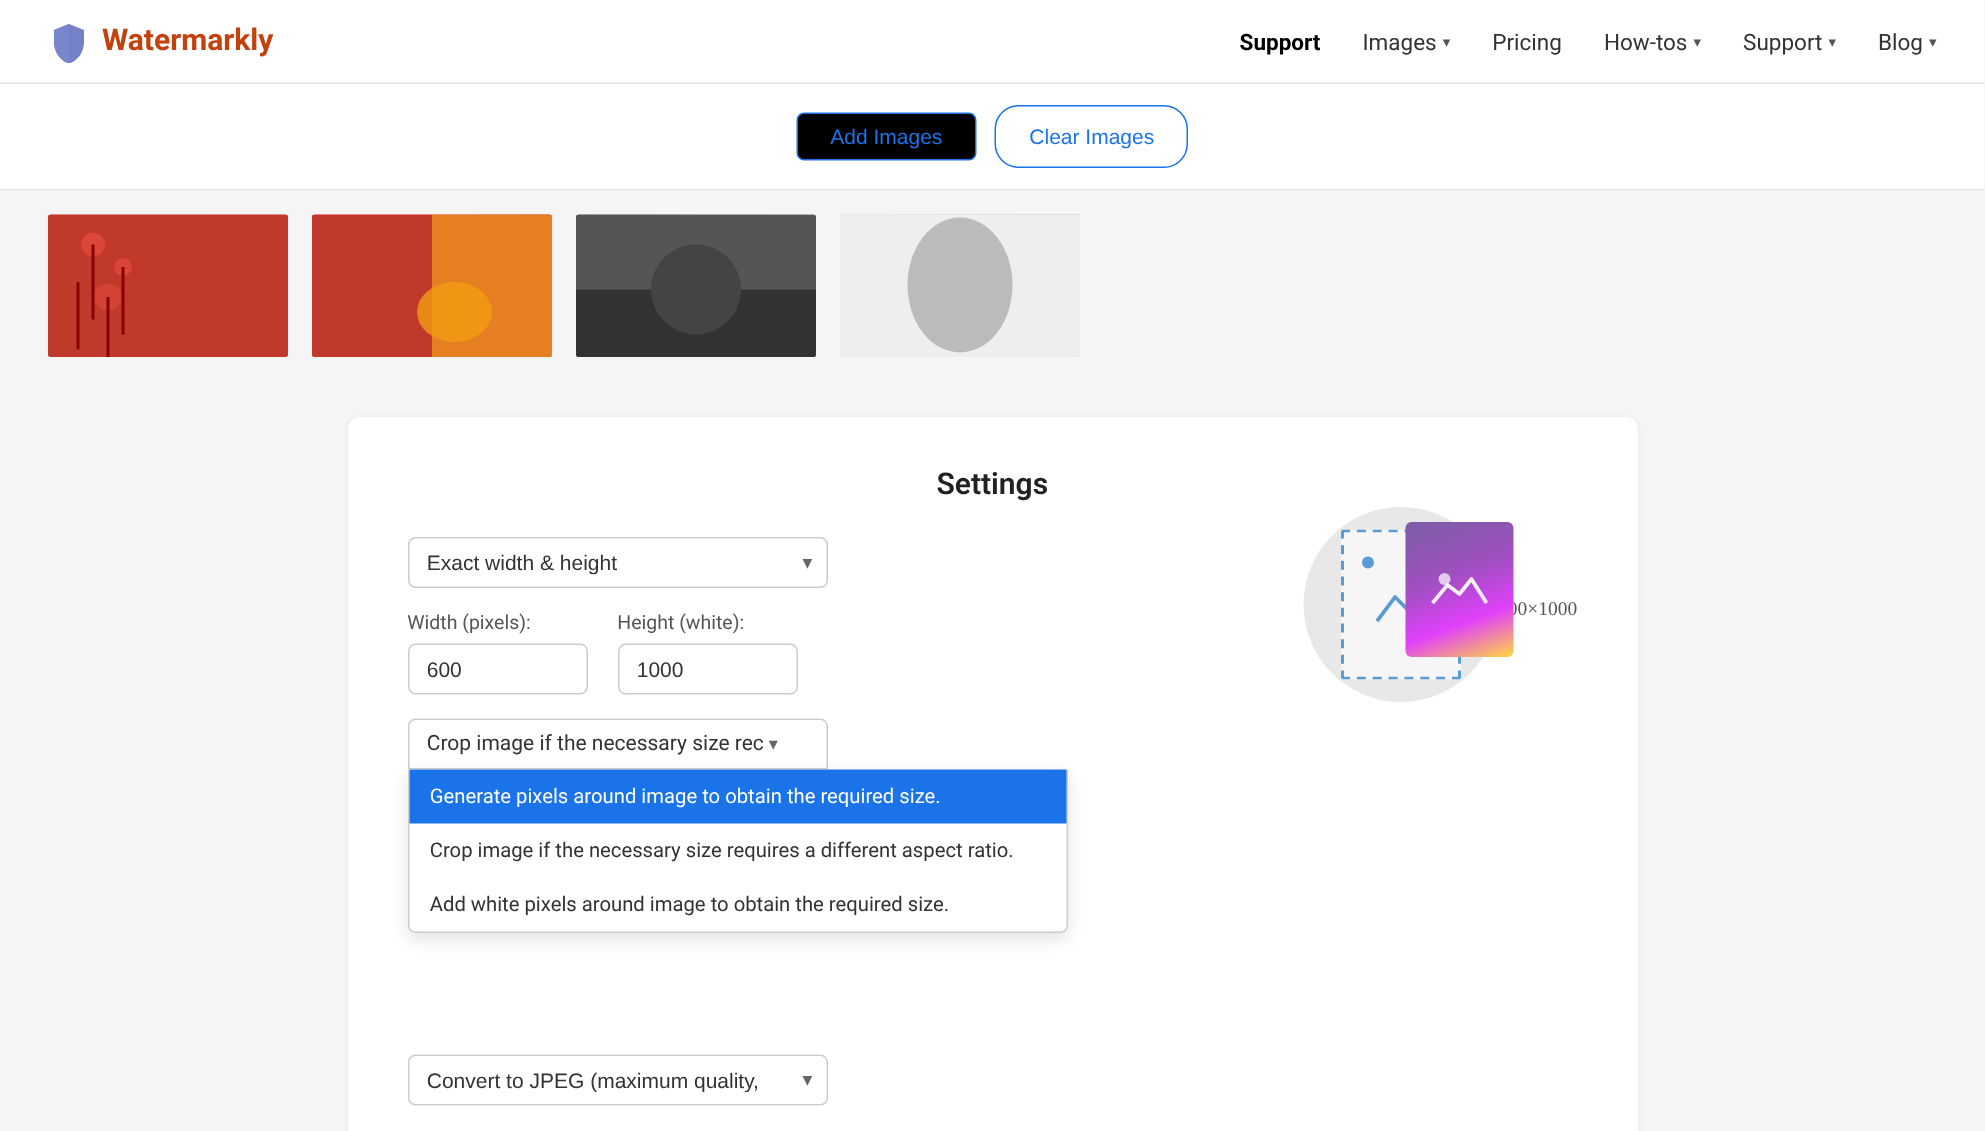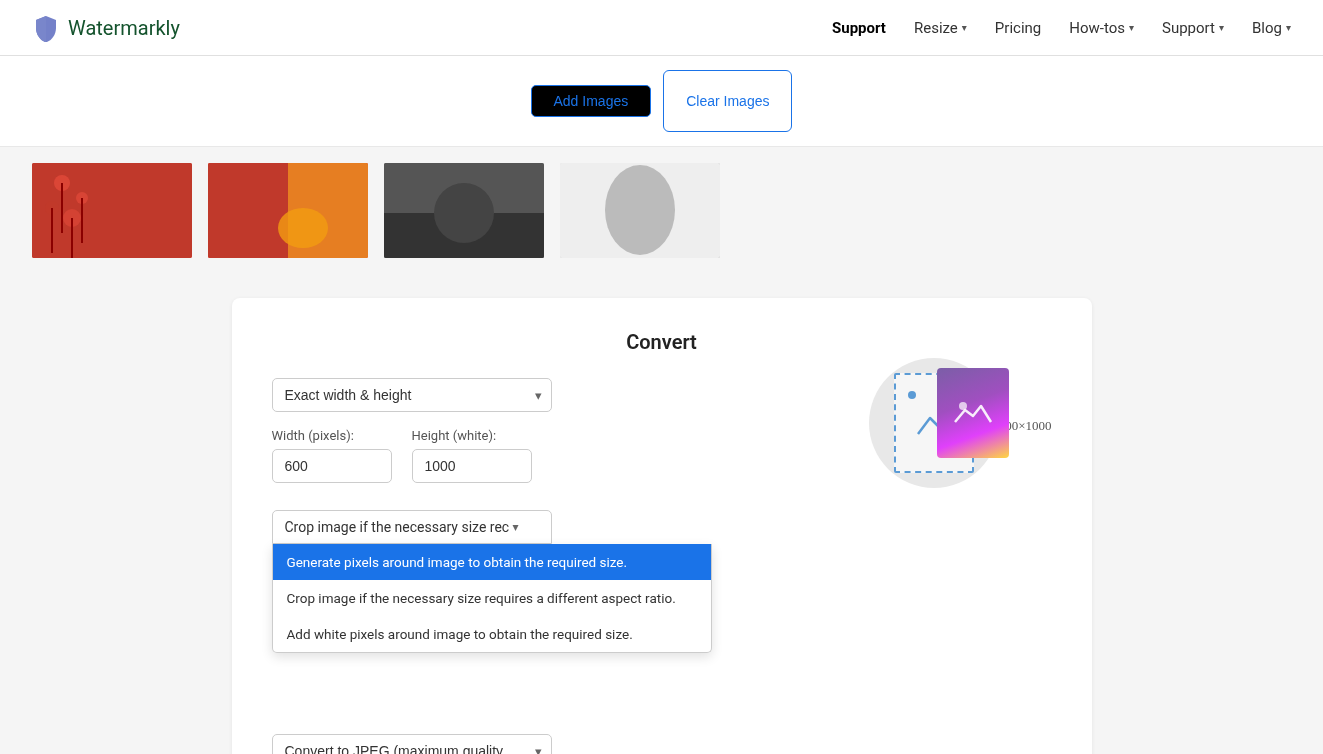--- a/index.html
+++ b/index.html
@@ -11,25 +11,24 @@
       border-bottom: 1px solid #e0e0e0;
       display: flex;
       align-items: center;
       padding: 0 32px;
       height: 56px;
       position: relative;
       z-index: 100;
     }
     .navbar-brand {
       display: flex;
-      align-items: center;
       gap: 8px;
       font-size: 20px;
-      font-weight: 400;
-      color: #14532d;
+      font-weight: 700;
+      color: #c2410c;
       margin-right: auto;
     }
     .nav-links {
       display: flex;
       align-items: center;
       gap: 28px;
       list-style: none;
     }
     .nav-links li a {
       text-decoration: none;
@@ -65,22 +64,22 @@
       padding: 7px 22px;
       border-radius: 5px;
       font-size: 14px;
       cursor: pointer;
       font-weight: 500;
     }
     .btn-clear {
       background: #fff;
       border: 1.5px solid #1a73e8;
       color: #1a73e8;
-      padding: 22px 22px;
-      border-radius: 6px;
+      padding: 12px 22px;
+      border-radius: 16px;
       font-size: 14px;
       cursor: pointer;
       font-weight: 500;
     }
 
     
     .image-strip {
       background: #f5f5f5;
       display: flex;
       gap: 0;
@@ -181,21 +180,21 @@
       width: 120px;
       padding: 8px 12px;
       border: 1.5px solid #ccc;
       border-radius: 5px;
       font-size: 14px;
       color: #333;
     }
 
     
     .dropdown-trigger-row {
-      margin-top: 27px;
+      margin-top: 16px;
       position: relative;
       display: inline-block;
     }
     .dropdown-trigger {
       width: 280px;
       padding: 8px 32px 8px 12px;
       border: 1.5px solid #ccc;
       border-radius: 5px 5px 0 0;
       font-size: 14px;
       color: #333;
@@ -306,21 +305,21 @@
       <path d="M14 2L4 6v8c0 6.6 4.3 12.8 10 14.3" fill="#7986cb"></path>
     </svg>
     <span>Watermarkly</span>
   </div>
   <ul class="nav-links">
     <li>
       <a href="#" class="active">Support</a>
     </li>
     <li>
       <a href="#">
-        <span>Resize</span>
+        <span>Images</span>
         <span class="nav-chevron">▾</span>
       </a>
     </li>
     <li>
       <a href="#">Pricing</a>
     </li>
     <li>
       <a href="#">
         <span>How-tos</span>
         <span class="nav-chevron">▾</span>
@@ -379,21 +378,21 @@
     <svg width="160" height="95" viewBox="0 0 160 95">
       <rect width="160" height="95" fill="#eee"></rect>
       <ellipse cx="80" cy="47" rx="35" ry="45" fill="#bbb"></ellipse>
     </svg>
   </div>
 </div>
 
 <div class="main-content">
   <div class="settings-card">
 
-    <div class="settings-title">Convert</div>
+    <div class="settings-title">Settings</div>
 
     
     <div class="preview-area">
       <div class="preview-circle">
         <div class="preview-dashed-box">
           <div style="position:relative; width:100%; height:100%; display:flex; align-items:center; justify-content:center;">
             <div class="sun-dot"></div>
             <svg width="44" height="34" viewBox="0 0 44 34">
               <polyline points="6,28 18,12 26,20 32,10 42,28" fill="none" stroke="#5b9bd5" stroke-width="2.5" stroke-linejoin="round"></polyline>
             </svg>

